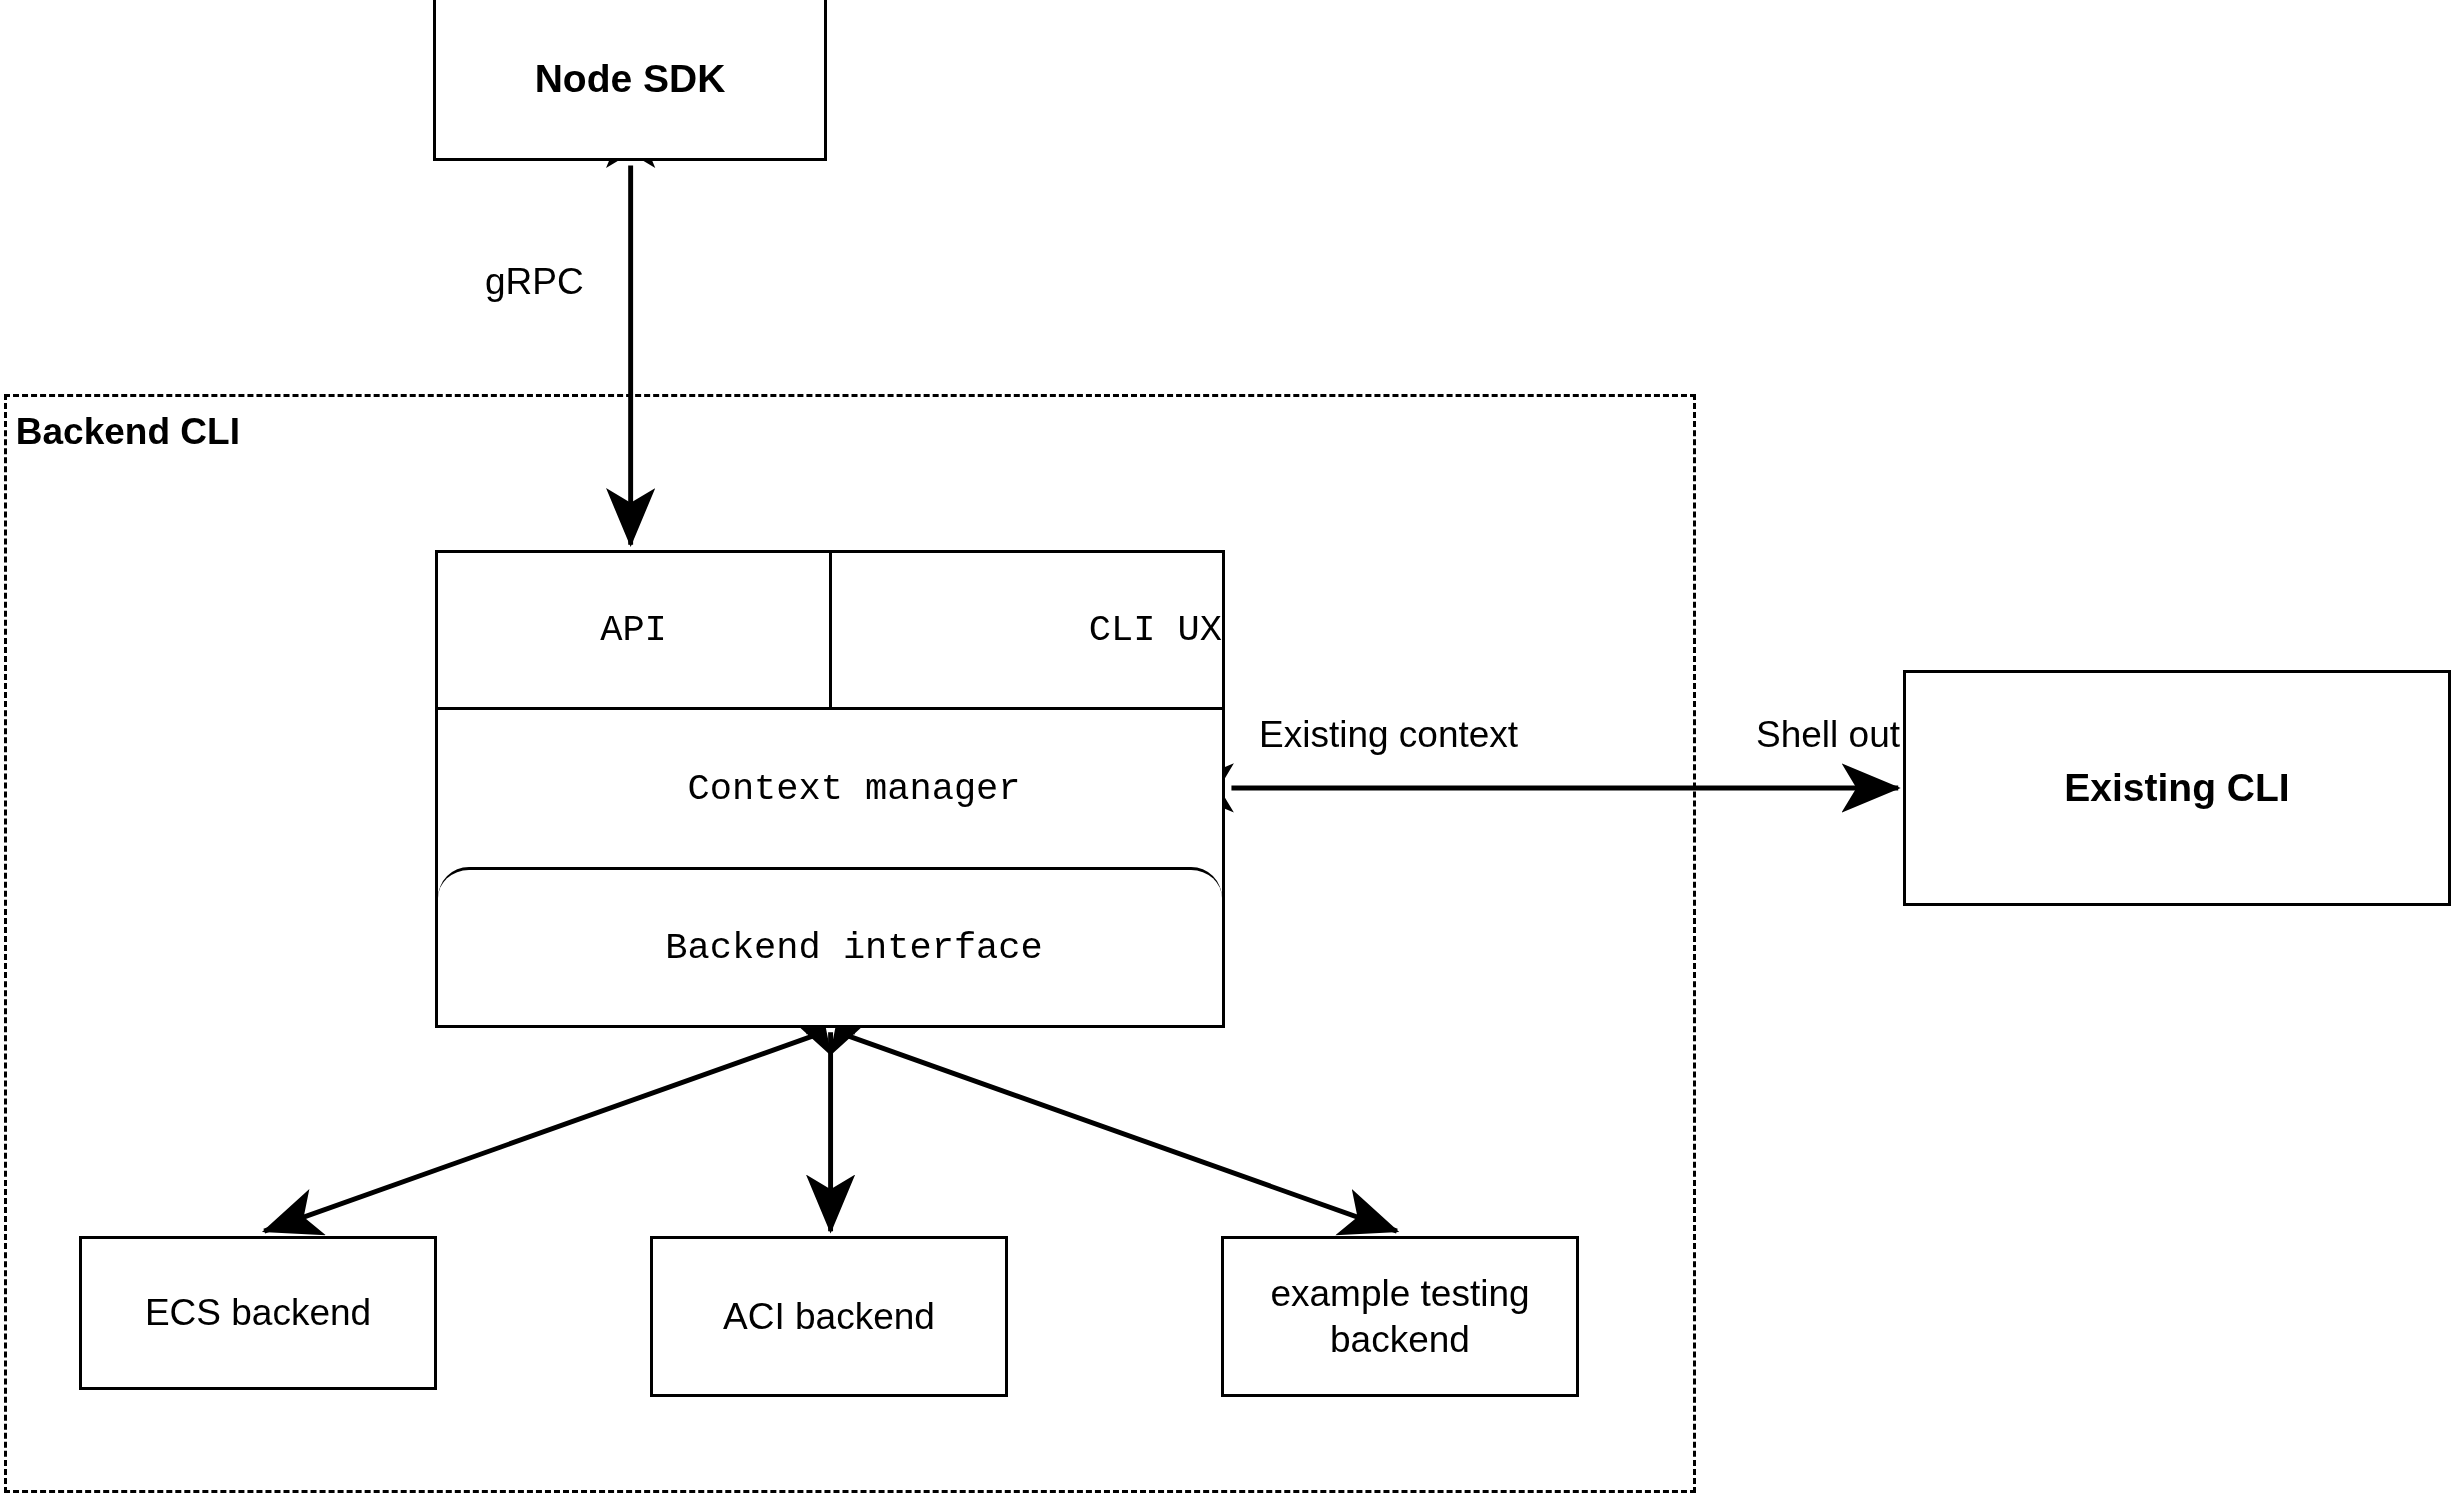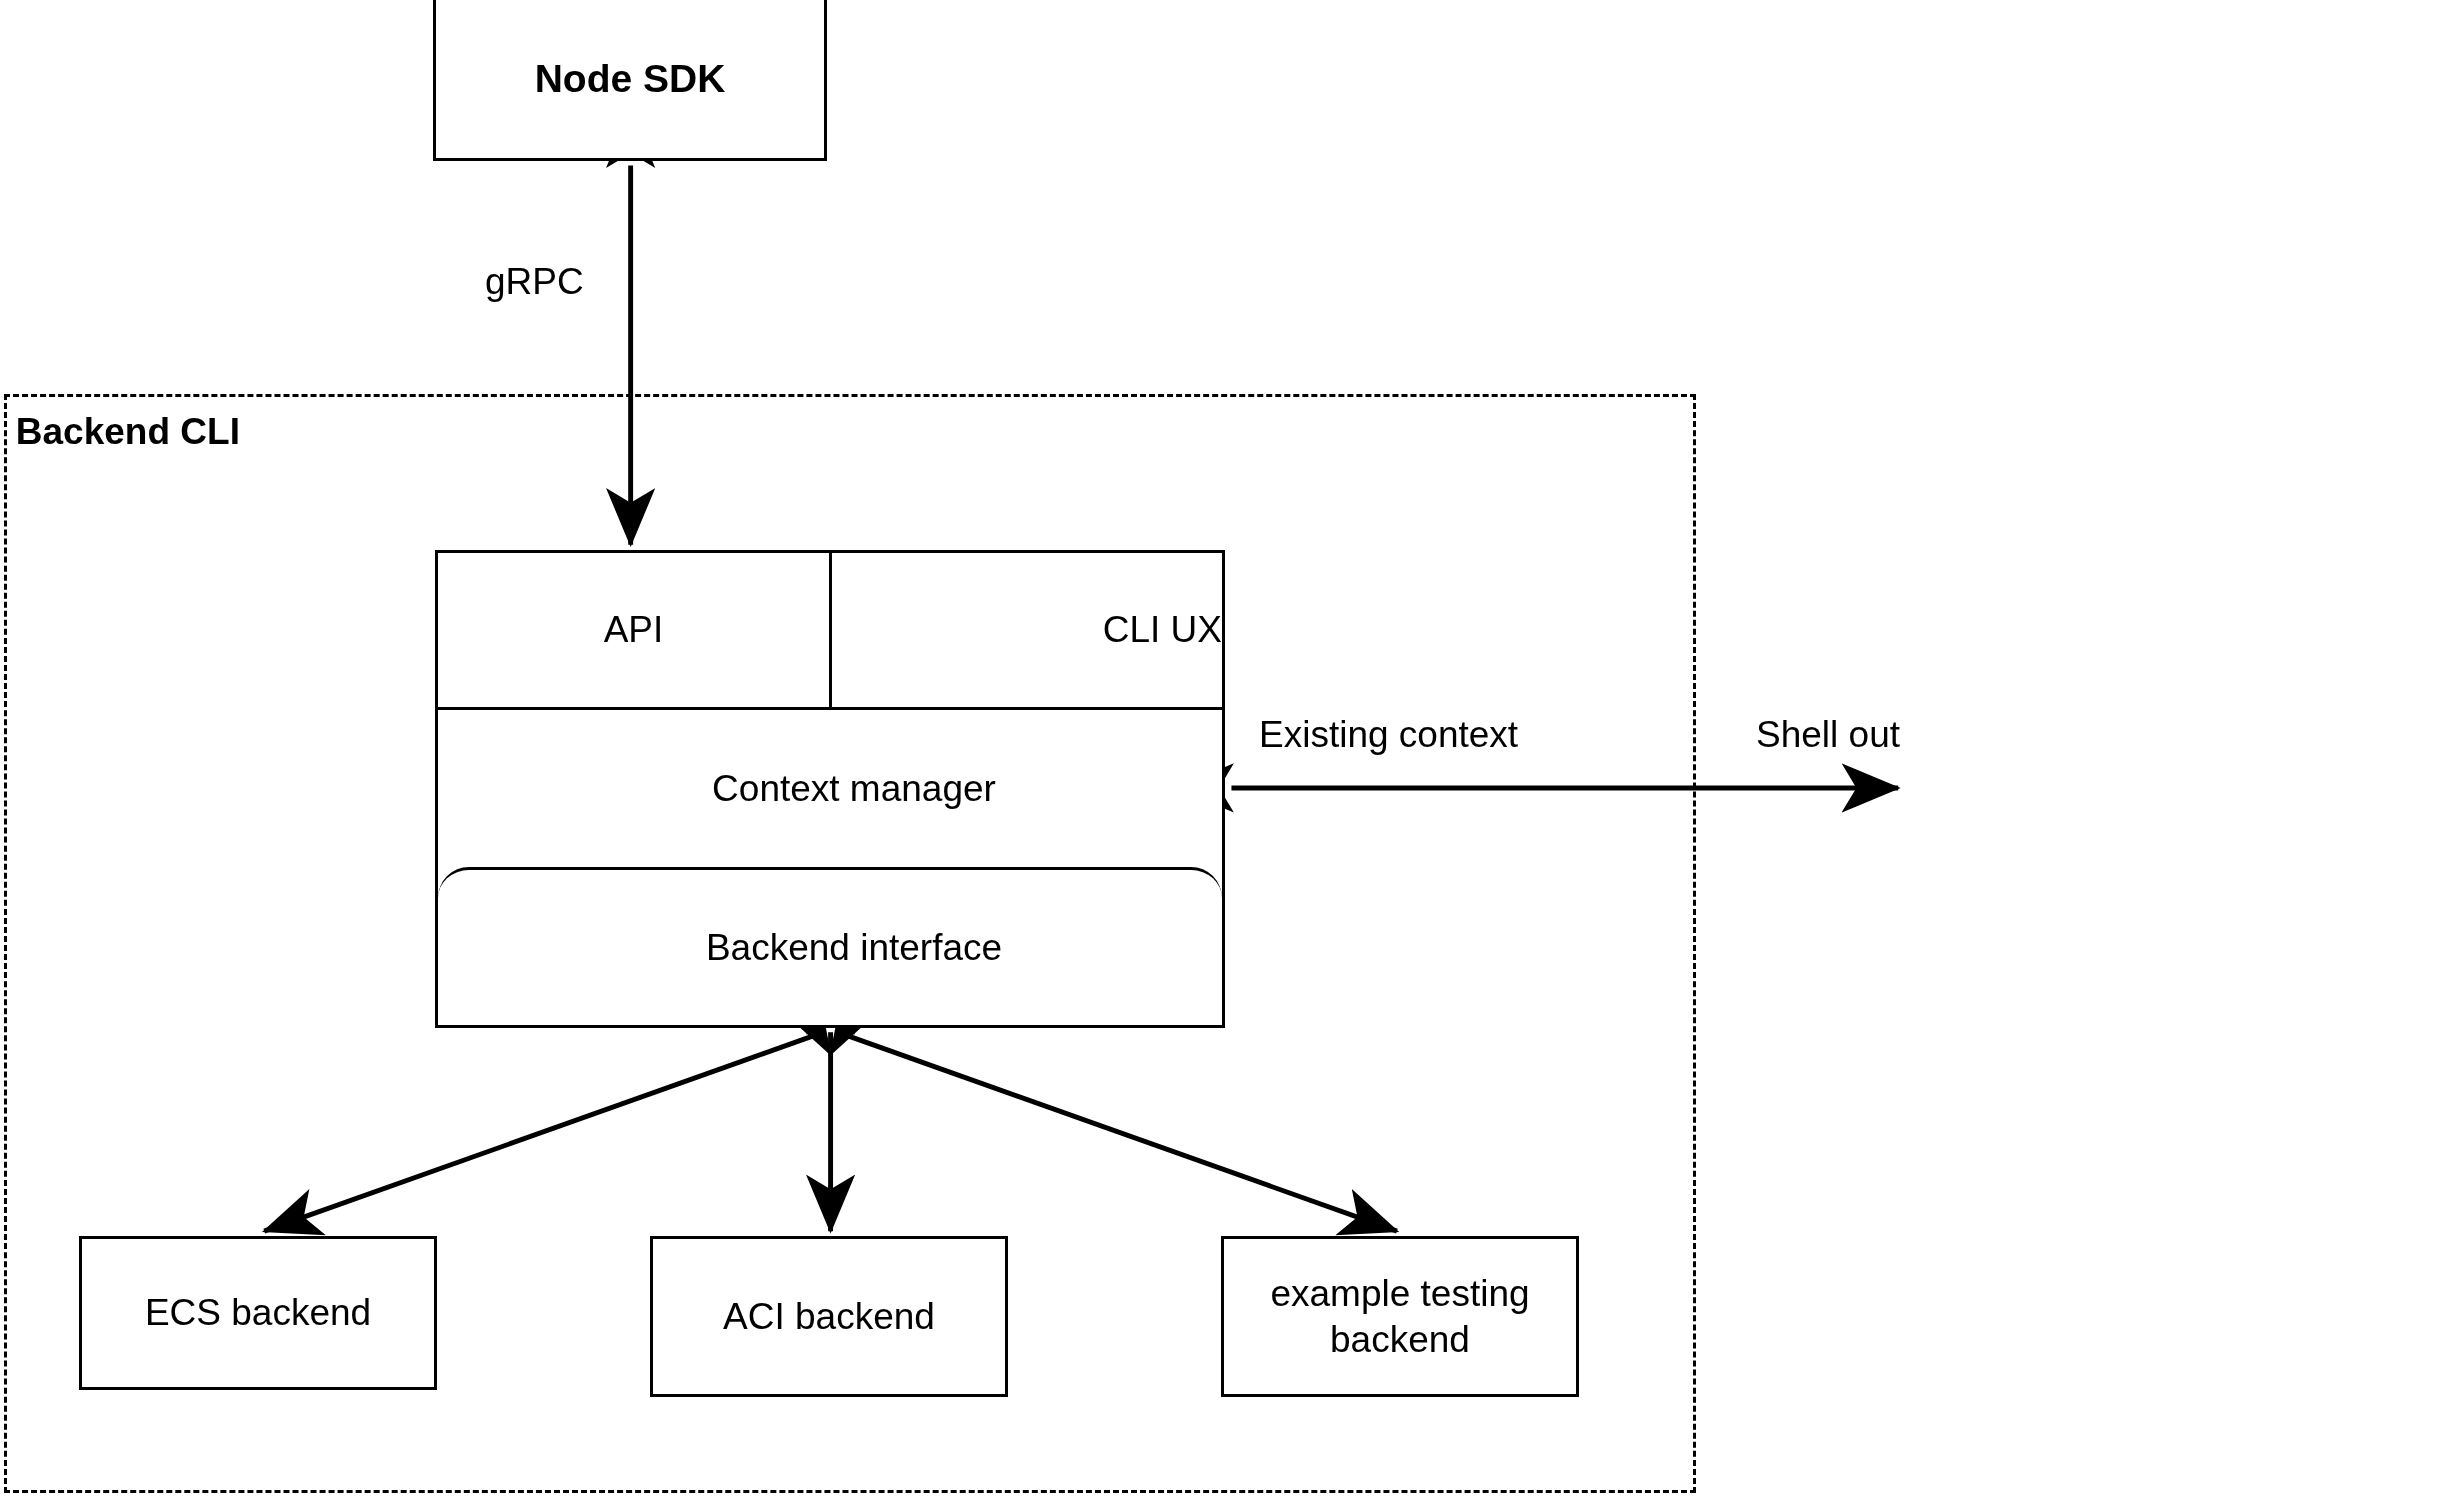--- a/index.html
+++ b/index.html
@@ -70,20 +70,21 @@
     padding-left: 48px;
   }
   .stack-cell {
     box-sizing: border-box;
     display: flex;
     align-items: center;
     justify-content: center;
     text-align: center;
     font-size: 37px;
     color: #000000;
+    font-family: Liberation Mono, monospace;
   }
   .stack-cell + .stack-cell {
     border-left: 3.9px solid #000000;
   }
 
   
   .edge-label {
     position: absolute;
     font-size: 37px;
     color: #000000;
@@ -127,20 +128,23 @@
 
     <line x1="843" y1="1048" x2="843" y2="1250" stroke="#000000" stroke-width="5" marker-start="url(#arrowStart)" marker-end="url(#arrowEnd)"></line>
 
     <line x1="850" y1="1048" x2="1418" y2="1250" stroke="#000000" stroke-width="5" marker-start="url(#arrowStart)" marker-end="url(#arrowEnd)"></line>
   </svg>
 
   <div class="node fs-40 bold" style="left:433px; top:-3.9px; width:394px; height:165px;">
     <span class="node-label">Node SDK</span>
   </div>
 
+  <div class="node fs-40 bold" style="left:1903px; top:670px; width:548px; height:236px;">
+    <span class="node-label">Existing CLI</span>
+  </div>
 
   <div class="stack" style="left:435px; top:550px; width:790px; height:478px;">
     <div class="stack-row" style="height:154px;">
       <div class="stack-cell" style="flex:0 0 391px;">
         <span>API</span>
       </div>
       <div class="stack-cell" style="flex:1 1 auto;justify-content:flex-end;">
         <span>CLI UX</span>
       </div>
     </div>

